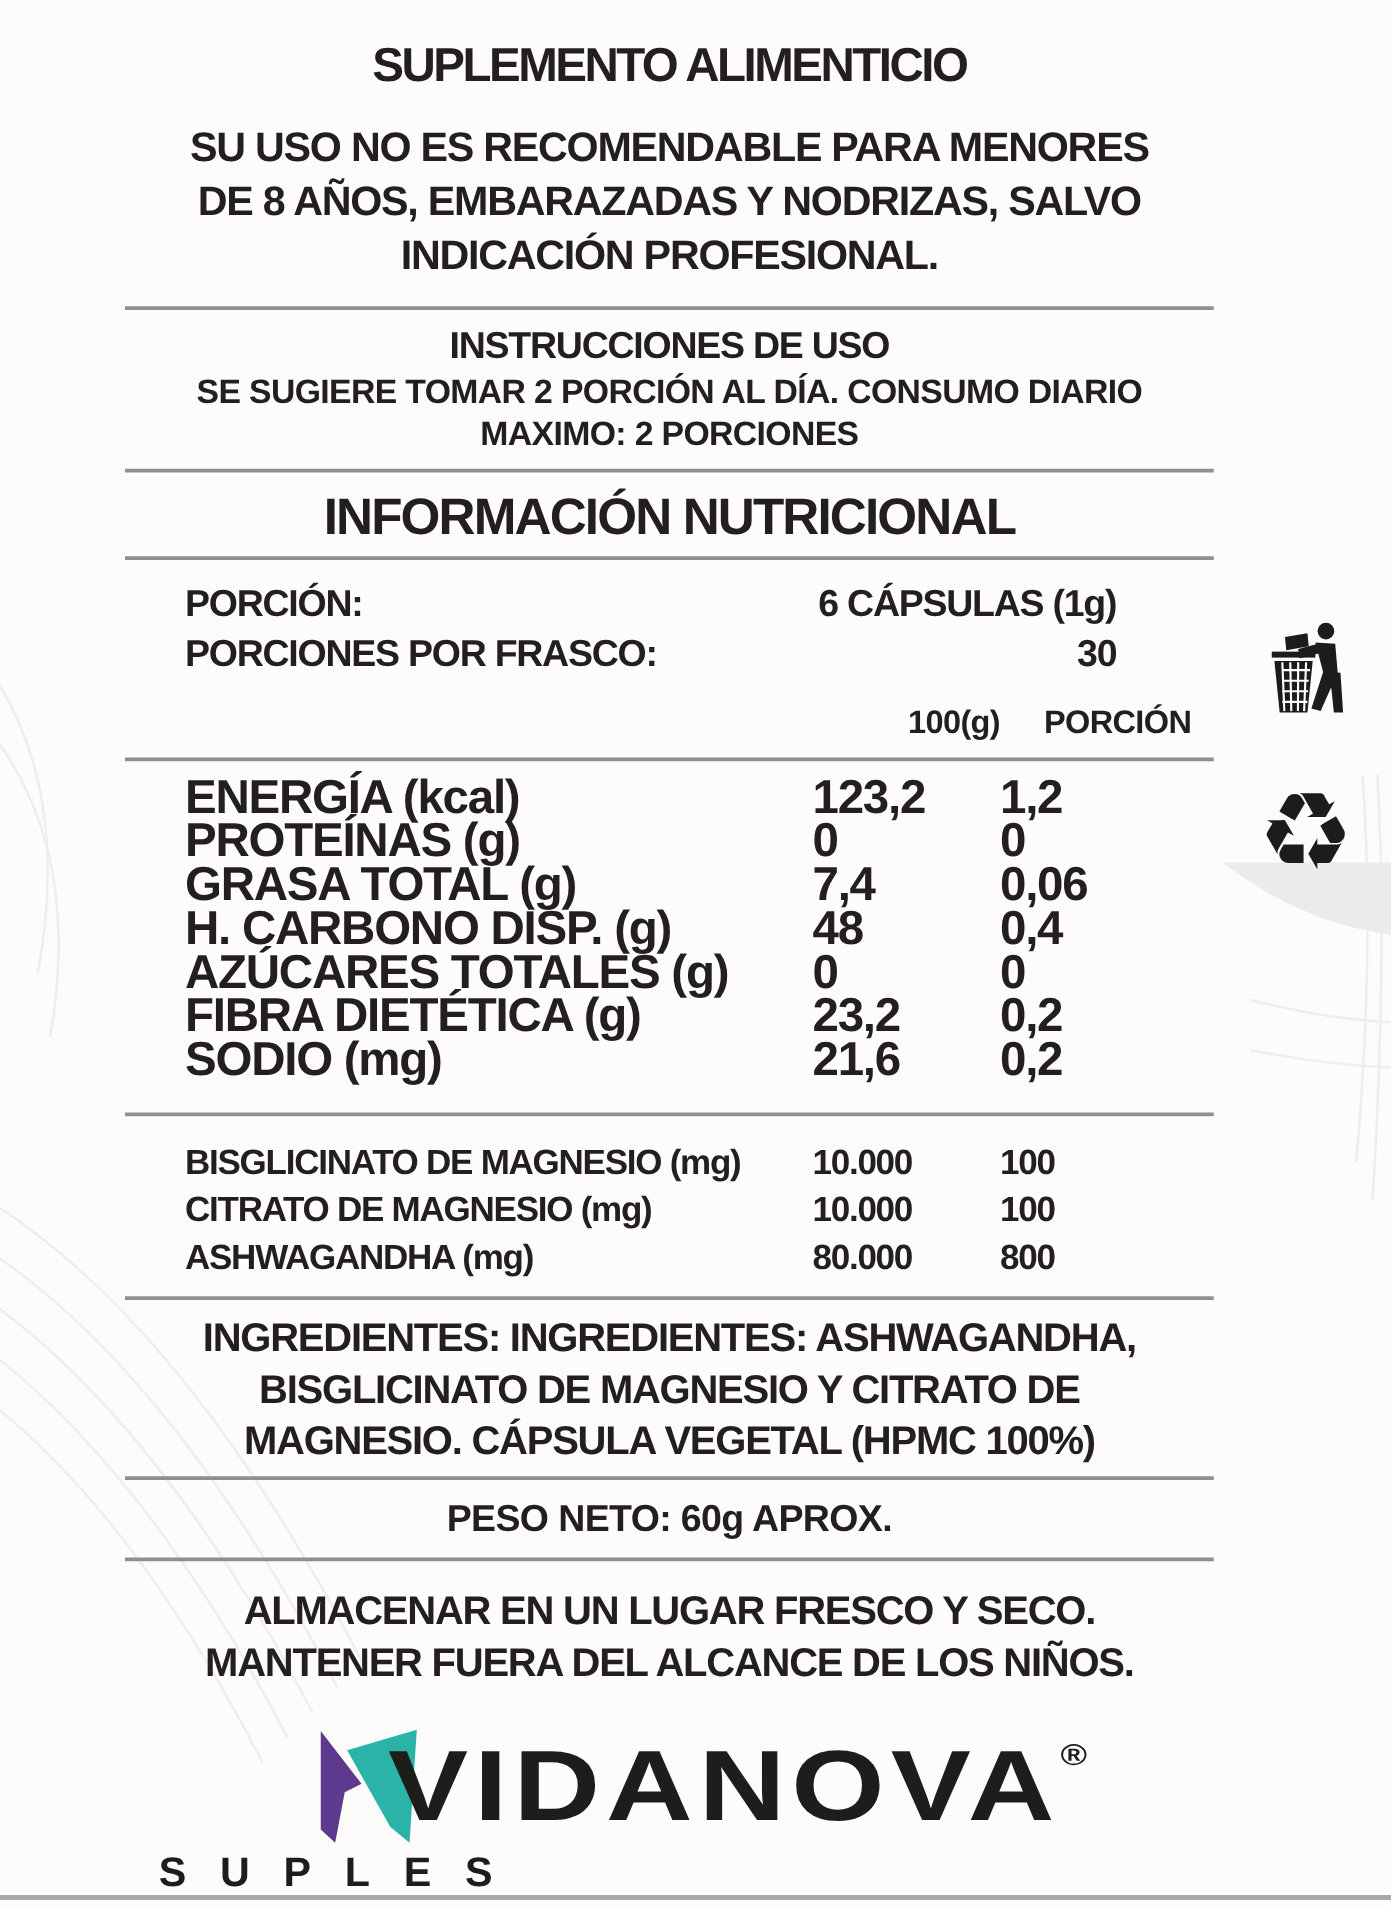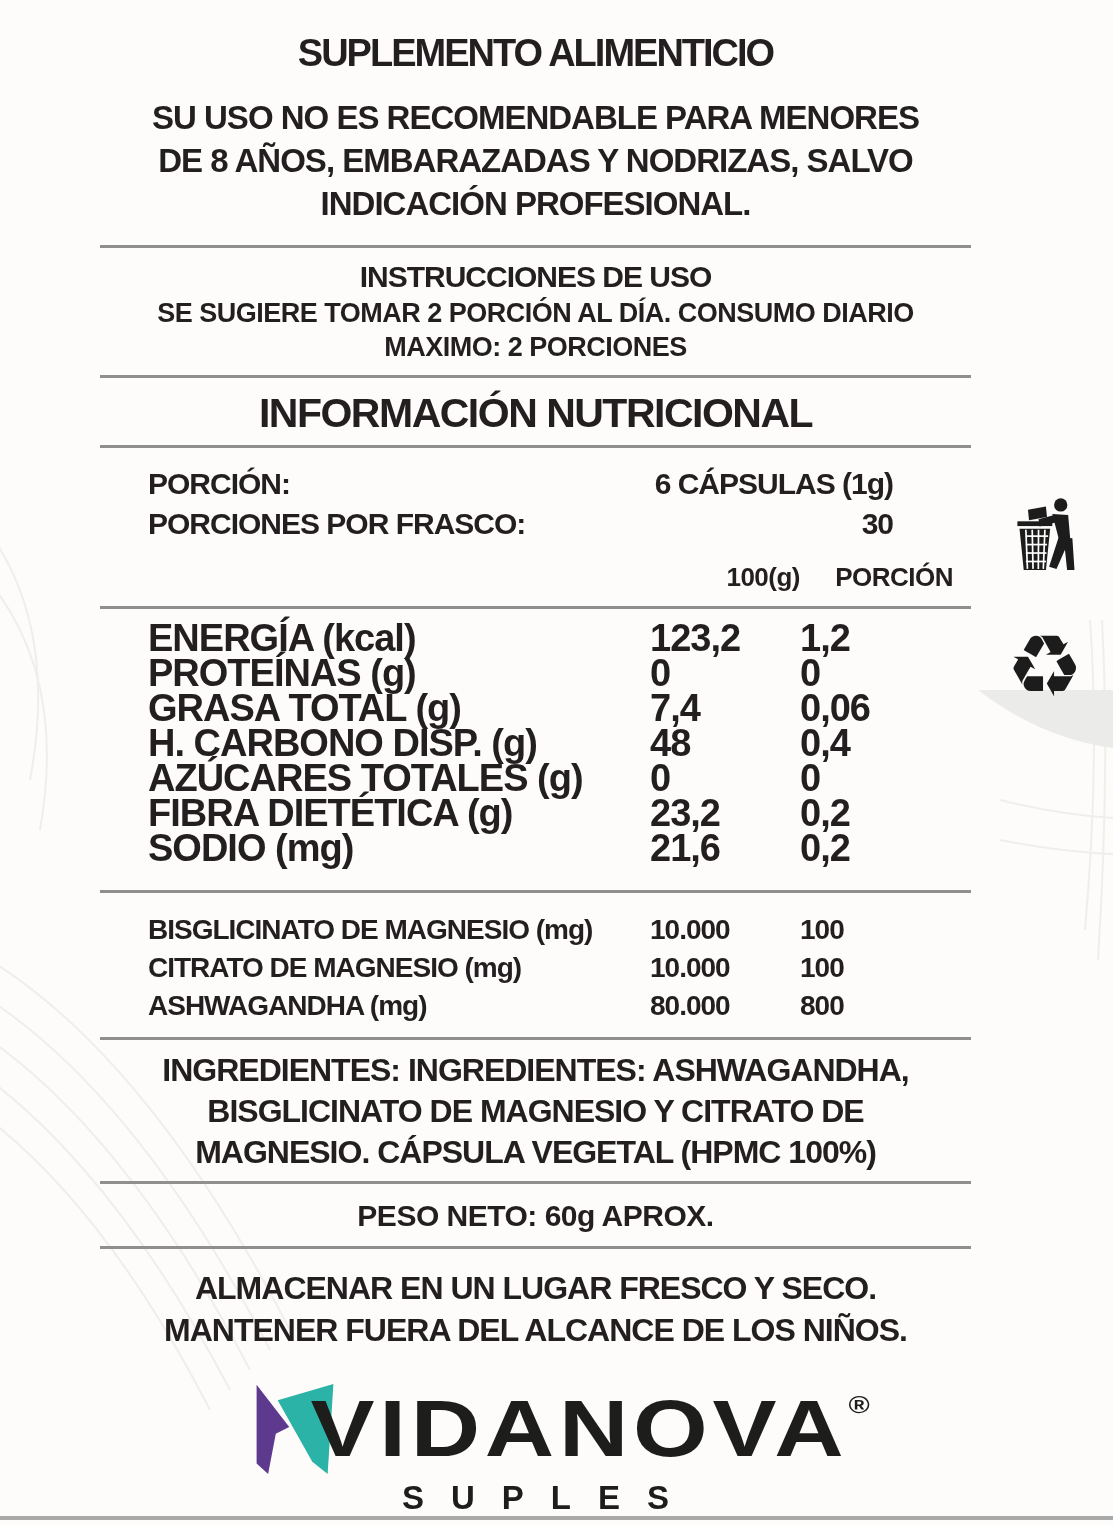--- a/index.html
+++ b/index.html
@@ -61,21 +61,21 @@
   
   .sec-storage { padding-top:18px; }
   .storage-line { font-size:32px; letter-spacing:-1px; line-height:42px; }
   
   .logo-block { margin-top:30px; }
   .logo-row { display:flex; align-items:center; justify-content:center; gap:14px; }
   .logo-mark { width:96px; height:96px; flex:0 0 auto; }
   .wordmark-wrap { display:flex; align-items:flex-start; transform:scaleX(1.2); transform-origin:center; }
   .wordmark { font-size:80px; line-height:84px; letter-spacing:4px; color:#1d1d1b; }
   .regmark { font-size:24px; line-height:24px; margin-top:6px; color:#1d1d1b; }
-  .suples { margin-top:2px; text-align:center; font-size:33px; letter-spacing:27px; padding-left:27px; color:#1d1d1b; }
+  .suples { margin-top:2px; font-size:33px; letter-spacing:27px; padding-left:27px; color:#1d1d1b; }
   
   .side-icon { position:absolute; }
   #tidyman { left:1012px; top:497px; width:70px; height:74px; }
   #recycle { left:1006px; top:620px; font-family:"DejaVu Sans", sans-serif; font-size:86px; line-height:92px; color:#1c1c1c; }
   
   .page-bottom-rule { position:absolute; left:0; top:1516px; width:1113px; height:4px; background:#a9a9a9; }
 </style>
 </head>
 <body>
 

